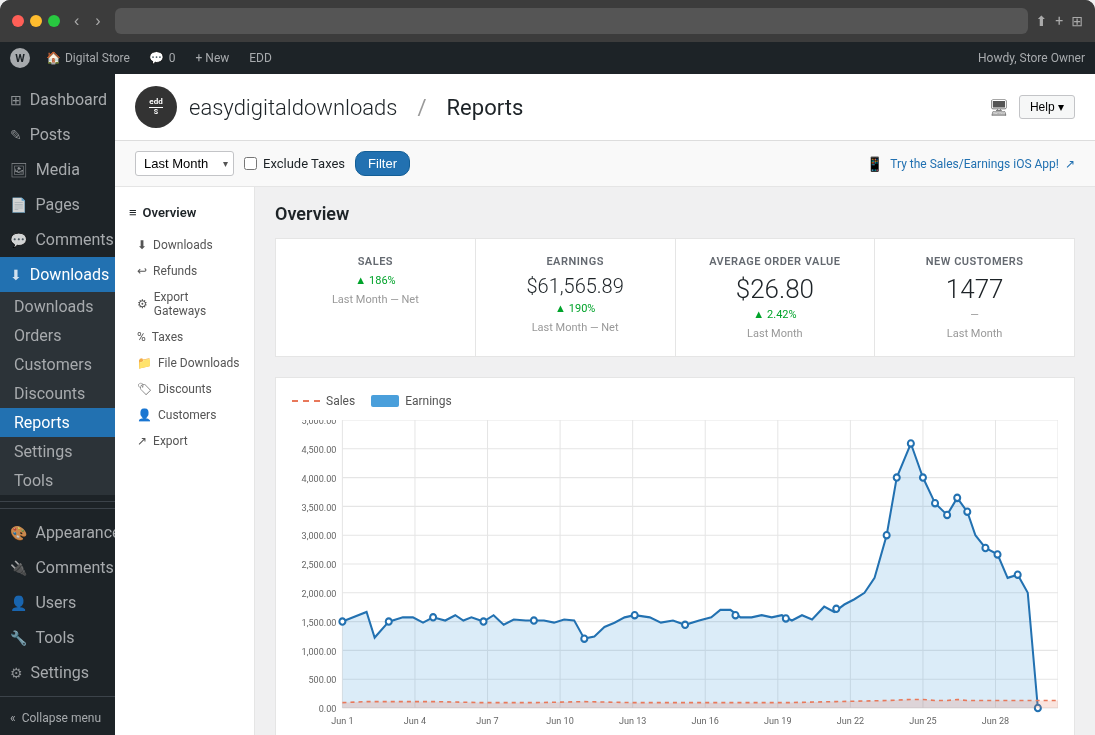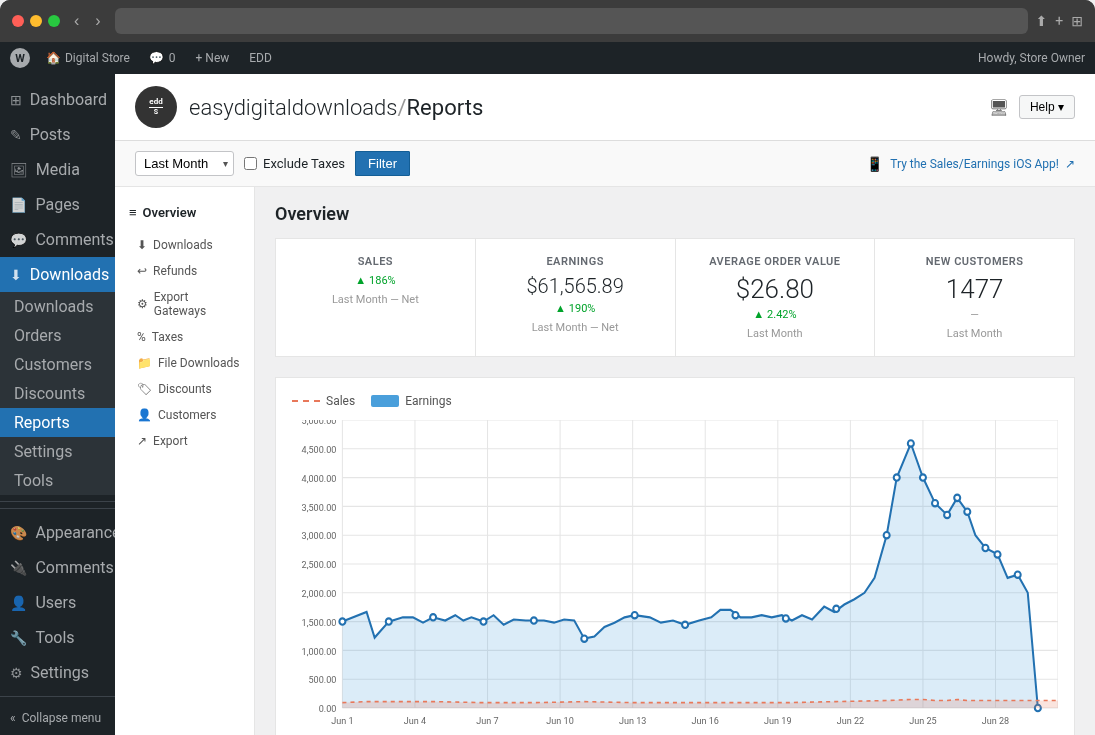--- a/index.html
+++ b/index.html
@@ -45,34 +45,34 @@
     .collapse-item { display: flex; align-items: center; gap: 6px; padding: 8px 10px; cursor: pointer; color: #a7aaad; font-size: 12px; }
 
     
     .wp-content { flex: 1; background: #f0f0f1; overflow-y: auto; overflow-x: hidden; }
 
     
     .page-header { background: #fff; padding: 12px 20px; border-bottom: 1px solid #ddd; display: flex; align-items: center; justify-content: space-between; }
     .page-title-area { display: flex; align-items: center; gap: 12px; }
     .edd-logo { width: 42px; height: 42px; background: #333; border-radius: 50%; display: flex; align-items: center; justify-content: center; color: #fff; font-size: 10px; font-weight: bold; flex-shrink: 0; }
     .edd-logo-inner { text-align: center; line-height: 1.1; }
-    .page-title { font-size: 22px; font-weight: 400; color: #1d2327; display: flex; align-items: center; gap: 0; }
+    .page-title { font-size: 22px; font-weight: 400; color: #1d2327; display: flex; align-items: center; gap: 20px; }
     .page-title .brand { font-weight: 300; }
     .page-title .separator { color: #999; }
     .page-title .section { font-weight: 400; }
     .help-btn { background: #f6f7f7; border: 1px solid #c3c4c7; border-radius: 3px; padding: 4px 10px; cursor: pointer; font-size: 12px; display: flex; align-items: center; gap: 4px; }
     .monitor-icon { color: #555; font-size: 16px; }
 
     
     .filter-bar { background: #f9f9f9; border-bottom: 1px solid #e5e5e5; padding: 10px 20px; display: flex; align-items: center; gap: 10px; }
     .filter-select { background: #fff; border: 1px solid #c3c4c7; border-radius: 3px; padding: 4px 24px 4px 8px; font-size: 13px; appearance: none; cursor: pointer; position: relative; }
     .filter-select-wrap { position: relative; display: inline-flex; align-items: center; }
     .filter-select-wrap::after { content: "▾"; position: absolute; right: 6px; pointer-events: none; color: #555; font-size: 10px; }
     .exclude-check { display: flex; align-items: center; gap: 6px; font-size: 13px; }
-    .filter-btn { background: #2271b1; border: 1px solid #135e96; color: #fff; border-radius: 1px; padding: 4px 12px; cursor: pointer; font-size: 13px; }
+    .filter-btn { background: #2271b1; border: 1px solid #135e96; color: #fff; border-radius: 10px; padding: 4px 12px; cursor: pointer; font-size: 13px; }
     .filter-spacer { flex: 1; }
     .ios-link { display: flex; align-items: center; gap: 6px; color: #2271b1; font-size: 12px; text-decoration: none; cursor: pointer; }
     .ios-link .phone-icon { font-size: 14px; }
 
     
     .reports-layout { display: flex; min-height: calc(100vh - 130px); }
     .reports-sidebar { width: 140px; background: #fff; border-right: 1px solid #e5e5e5; padding: 10px 0; flex-shrink: 0; }
     .reports-nav-section { margin-bottom: 4px; }
     .reports-nav-header { padding: 8px 14px; font-size: 13px; font-weight: 600; color: #1d2327; display: flex; align-items: center; gap: 6px; cursor: pointer; }
     .reports-nav-header .r-icon { font-size: 13px; }

